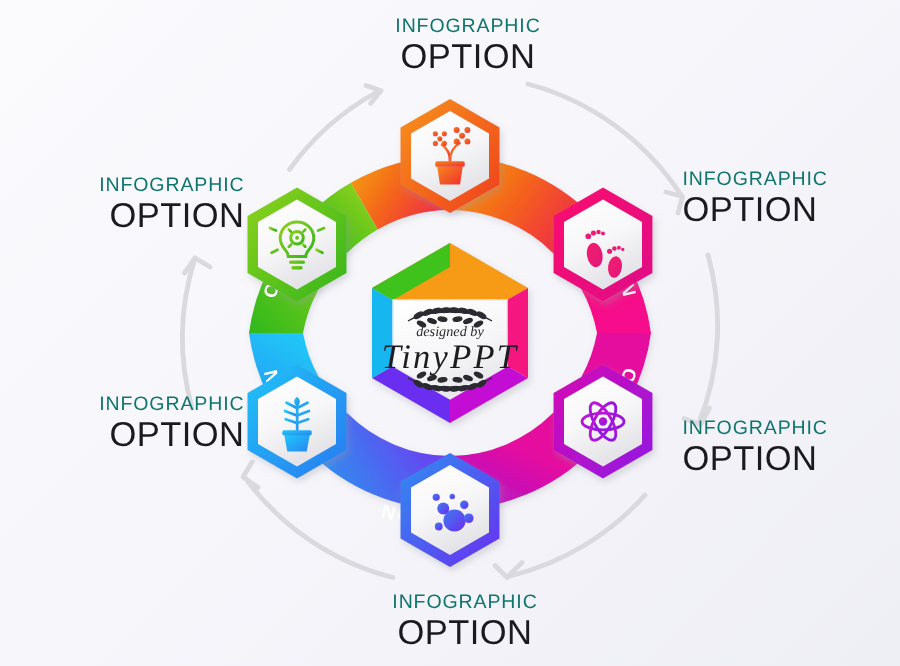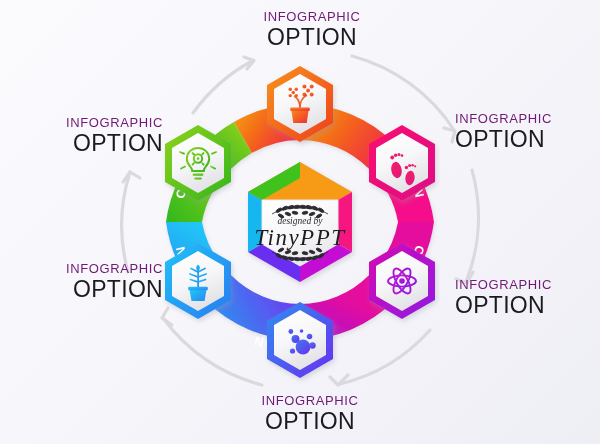--- a/index.html
+++ b/index.html
@@ -26,21 +26,21 @@
   .label {
     position: absolute;
     text-align: center;
     line-height: 1.05;
     user-select: none;
   }
   .label .l1 {
     display: block;
     font-size: 13px;
     letter-spacing: 0.6px;
-    color: #701a75;
+    color: #0f766e;
     font-weight: 400;
   }
   .label .l2 {
     display: block;
     font-size: 23px;
     letter-spacing: 0.3px;
     color: #1b1b1f;
     font-weight: 400;
     margin-top: 1px;
   }

